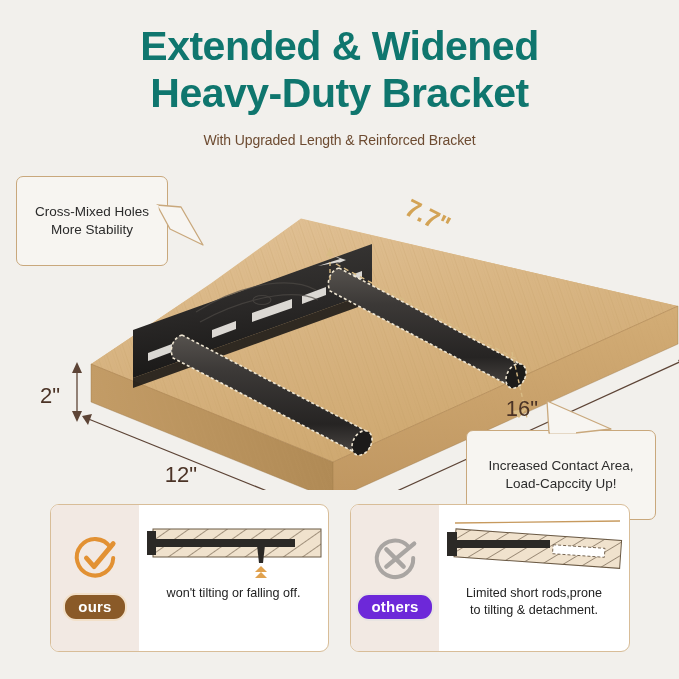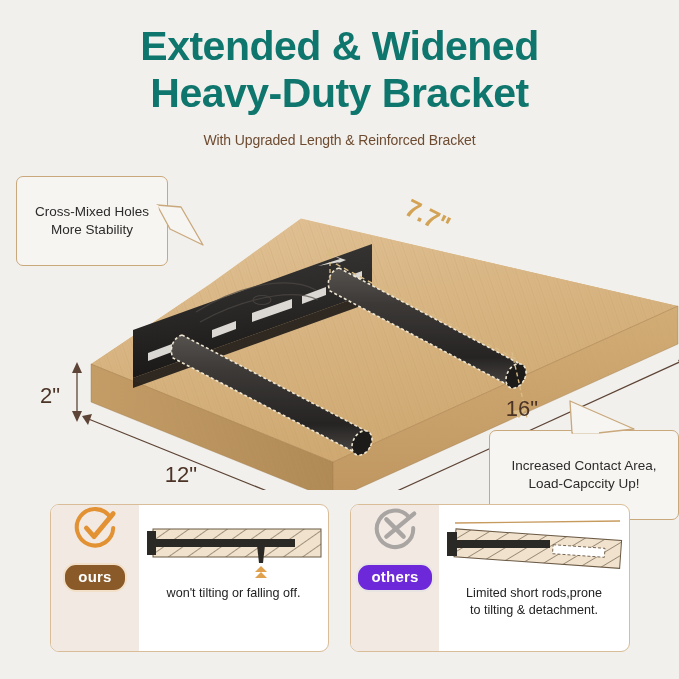--- a/index.html
+++ b/index.html
@@ -30,41 +30,41 @@
     border:1.3px solid #c9a87c;
     border-radius:7px;
     color:#2b2b2b;
     text-align:center;
     line-height:1.35;
     font-size:13.5px;
     padding:26px 10px;
     box-sizing:border-box;
   }
   #bubble-left{left:16px;top:176px;width:152px;}
-  #bubble-right{left:489px;top:430px;width:190px;}
+  #bubble-right{left:466px;top:430px;width:190px;}
   .bub-tail{position:absolute;}
   .bub-tail svg{display:block;overflow:visible;}
 
   
   .scene{position:absolute;left:0;top:160px;width:679px;height:330px;}
   .scene svg{display:block;}
 
   
   .panels{position:absolute;left:0;top:498px;width:679px;height:165px;}
   .panel{
     position:absolute;top:6px;height:148px;
     border:1.3px solid #d8bd98;border-radius:9px;
     background:#ffffff;overflow:hidden;box-sizing:border-box;
     display:flex;
   }
   #panel-ours{left:50px;width:279px;}
   #panel-others{left:350px;width:280px;}
   .panel-left{
     width:88px;flex:0 0 88px;background:#f2e9e3;
-    display:flex;flex-direction:column;align-items:center;
+    display:flex;flex-direction:column;align-items:center;justify-content:center;
     gap:12px;
   }
   .panel-right{
     flex:1;display:flex;flex-direction:column;align-items:center;
     justify-content:flex-start;padding-top:14px;box-sizing:border-box;
   }
   .mark-icon{width:46px;height:46px;}
   .pill{
     border-radius:13px;padding:3px 13px;color:#fff;font-size:15px;font-weight:700;
     letter-spacing:0.2px;line-height:1.25;

